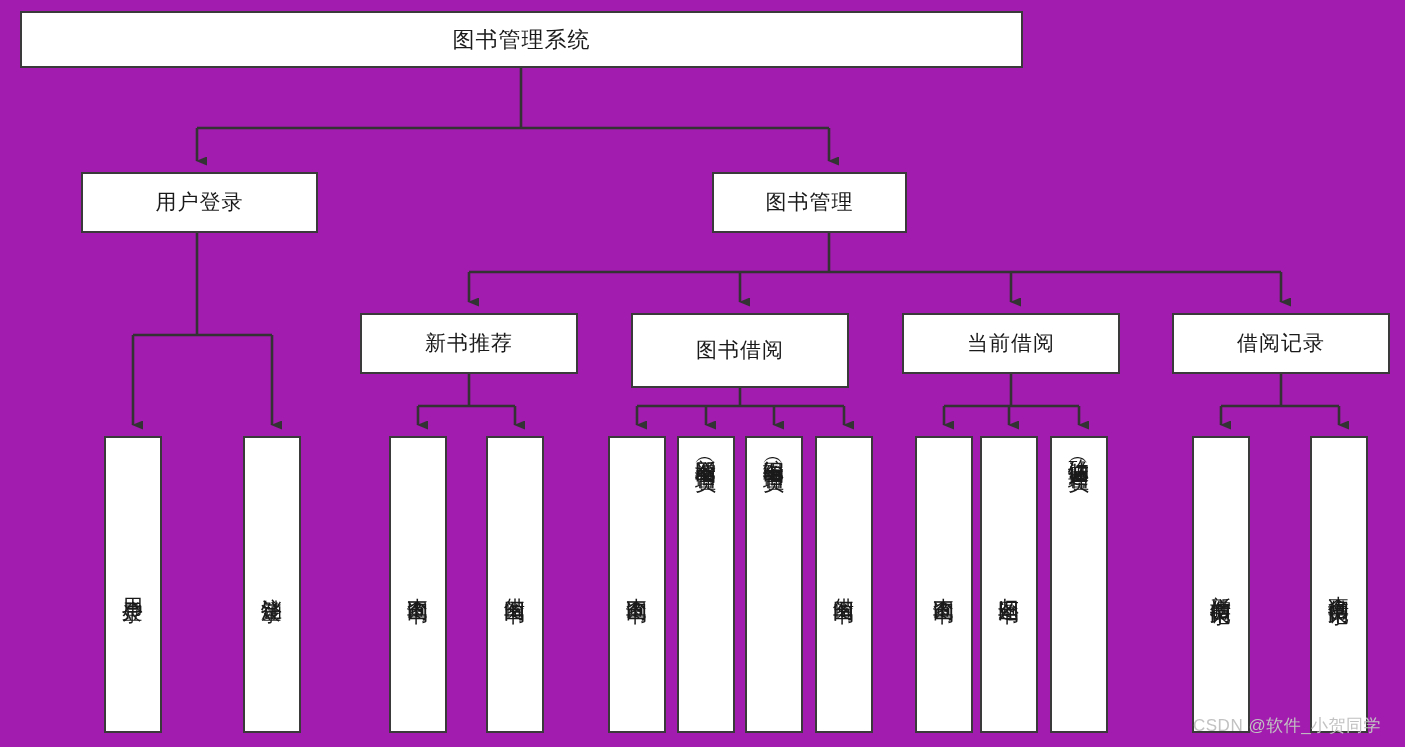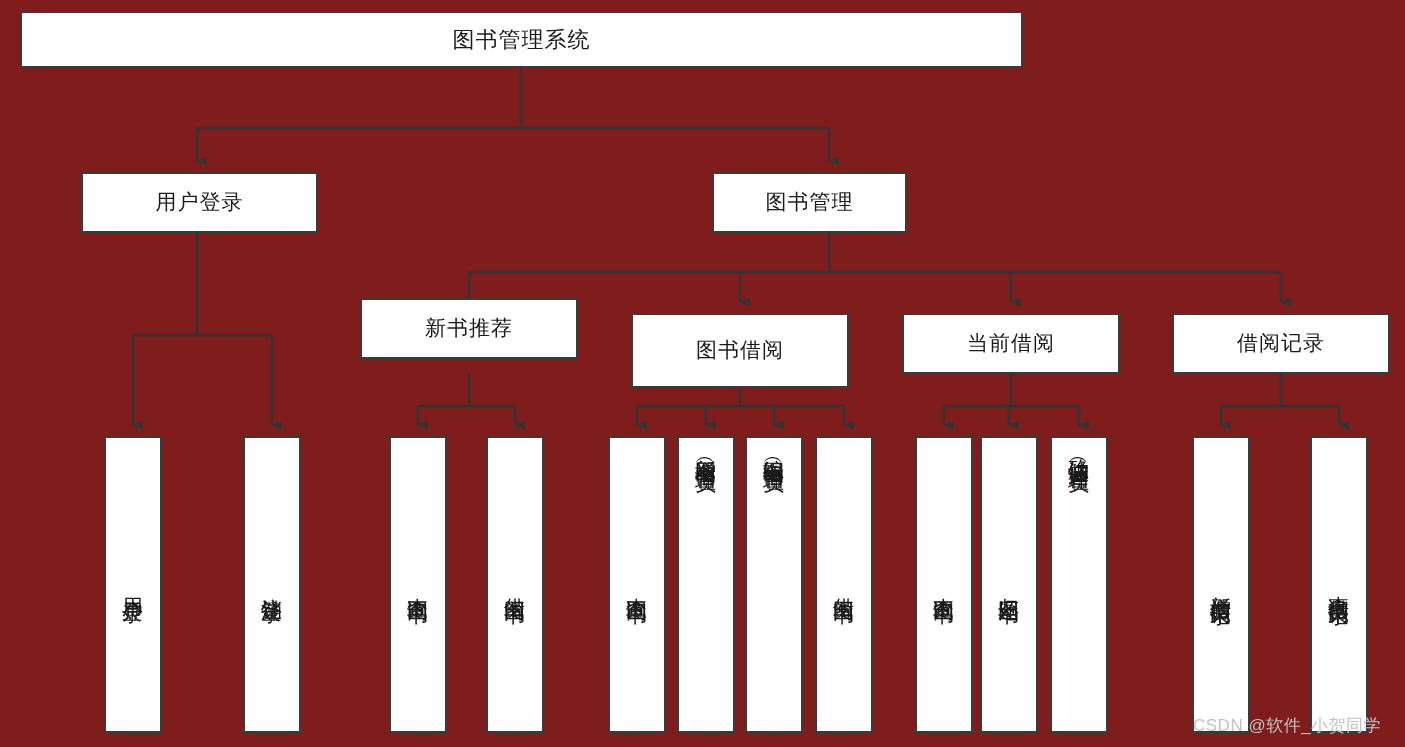--- a/index.html
+++ b/index.html
@@ -7,21 +7,21 @@
     padding: 0;
     background: #ffffff;
   }
   body {
     font-family: "Liberation Sans", "DejaVu Sans", sans-serif;
   }
   #canvas {
     position: relative;
     width: 1405px;
     height: 747px;
-    background: #7f1d1d;
+    background: #a21caf;
     overflow: hidden;
   }
   svg.connectors {
     position: absolute;
     left: 0;
     top: 0;
     width: 1405px;
     height: 747px;
     pointer-events: none;
   }
@@ -135,21 +135,21 @@
     <span class="node-label">图书管理系统</span>
   </div>
 
   <div class="node h" style="left:81px; top:172px; width:237px; height:61px;">
     <span class="node-label">用户登录</span>
   </div>
   <div class="node h" style="left:712px; top:172px; width:195px; height:61px;">
     <span class="node-label">图书管理</span>
   </div>
 
-  <div class="node h" style="left:360px; top:298px; width:218px; height:61px;">
+  <div class="node h" style="left:360px; top:313px; width:218px; height:61px;">
     <span class="node-label">新书推荐</span>
   </div>
   <div class="node h" style="left:631px; top:313px; width:218px; height:75px;">
     <span class="node-label">图书借阅</span>
   </div>
   <div class="node h" style="left:902px; top:313px; width:218px; height:61px;">
     <span class="node-label">当前借阅</span>
   </div>
   <div class="node h" style="left:1172px; top:313px; width:218px; height:61px;">
     <span class="node-label">借阅记录</span>

